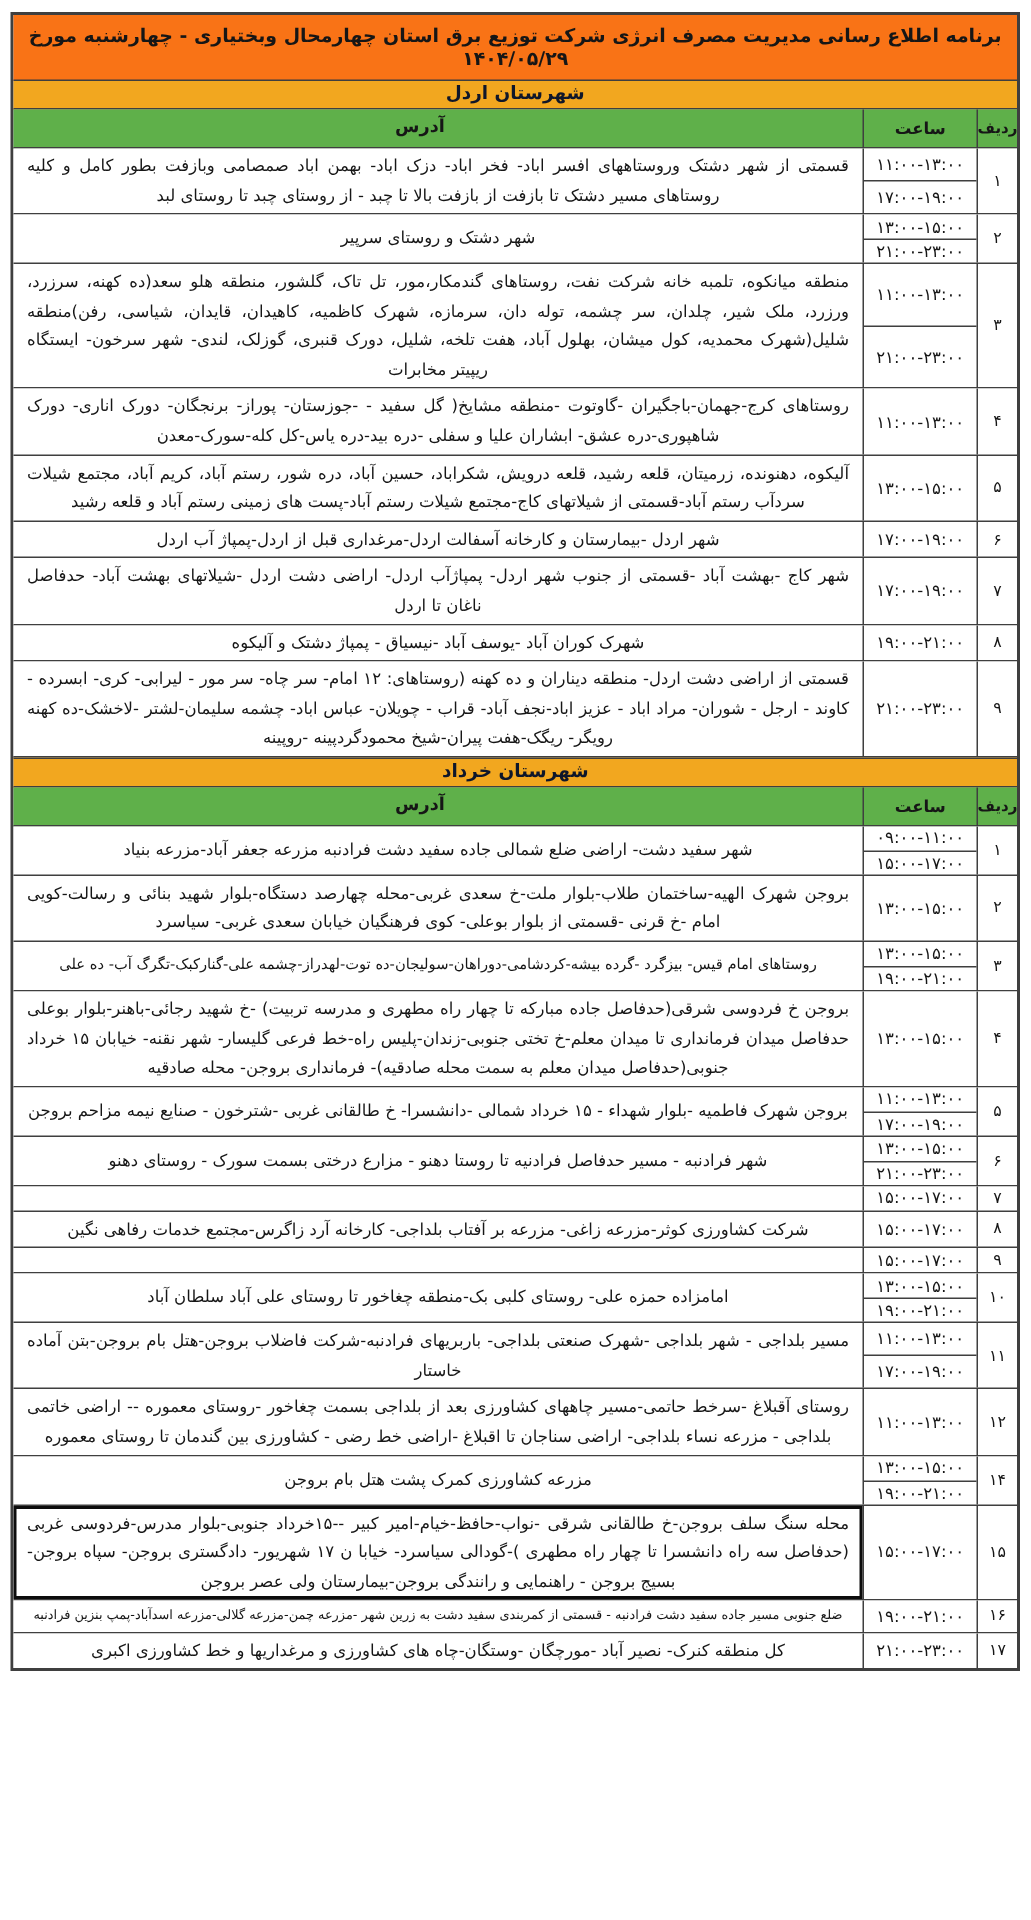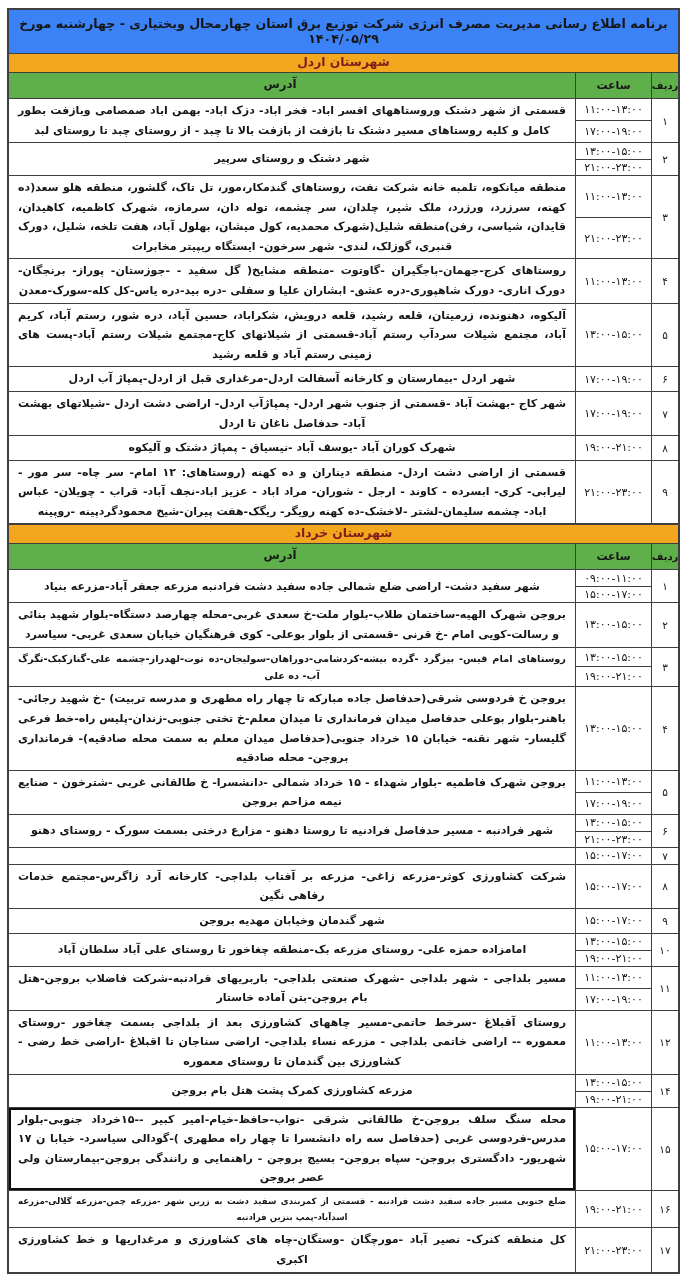--- a/index.html
+++ b/index.html
@@ -20,25 +20,25 @@
     margin:8px 7px;
     border:2px solid var(--border);
     background:#fff;
   }
   .title-row{
     padding:6px 10px 7px;
     text-align:center;
     font-weight:bold;
     font-size:12.6px;
     border-bottom:1.5px solid var(--border);
-    background:#3b82f6;
+    background:#f97316;
   }
   .section-title{
     background:var(--orange);
-    color:#7f1d1d;
+    color:#0f172a;
     text-align:center;
     font-weight:bold;
     font-size:12.3px;
     padding:1px 4px 3px;
     border-bottom:1.5px solid var(--border);
     border-top:1.5px solid var(--border);
   }
   section:first-child .section-title{border-top:none;}
   .head-row,.row{
     display:flex;
@@ -66,21 +66,21 @@
   }
   .cell.time{
     flex:0 0 76px;
     flex-direction:column;
     border-left:1px solid var(--border);
     font-size:11px;
     padding:0;
   }
   .cell.addr{
     flex:1 1 auto;
-    font-weight:bold;
+    font-weight:normal;
     font-size:11px;
     line-height:1.78;
     padding:2px 9px;
     display:block;
     text-align:justify;
     text-align-last:center;
     align-content:center;
   }
   .head .cell, .head-row .cell{font-weight:bold;}
   .head-row .cell.addr{
@@ -277,30 +277,29 @@
               <div class="tslot" dir="ltr">۱۵:۰۰-۱۷:۰۰</div>
             </div>
     <div class="cell addr">شرکت کشاورزی کوثر-مزرعه زاغی- مزرعه بر آفتاب بلداجی- کارخانه آرد زاگرس-مجتمع خدمات رفاهی نگین</div>
   </div>
 
   <div class="row">
     <div class="cell num">۹</div>
     <div class="cell time">
               <div class="tslot" dir="ltr">۱۵:۰۰-۱۷:۰۰</div>
             </div>
-    <div class="cell addr">شهر گندمان وخیابان مهدیه بروجن</div>
   </div>
 
   <div class="row">
     <div class="cell num">۱۰</div>
     <div class="cell time">
               <div class="tslot" dir="ltr">۱۳:۰۰-۱۵:۰۰</div>
               <div class="tslot" dir="ltr">۱۹:۰۰-۲۱:۰۰</div>
             </div>
-    <div class="cell addr">امامزاده حمزه علی- روستای مزرعه بک-منطقه چغاخور تا روستای علی آباد سلطان آباد</div>
+    <div class="cell addr">امامزاده حمزه علی- روستای کلبی بک-منطقه چغاخور تا روستای علی آباد سلطان آباد</div>
   </div>
 
   <div class="row">
     <div class="cell num">۱۱</div>
     <div class="cell time">
               <div class="tslot" dir="ltr">۱۱:۰۰-۱۳:۰۰</div>
               <div class="tslot" dir="ltr">۱۷:۰۰-۱۹:۰۰</div>
             </div>
     <div class="cell addr">مسیر بلداجی - شهر بلداجی -شهرک صنعتی بلداجی- باربریهای فرادنبه-شرکت فاضلاب بروجن-هتل بام بروجن-بتن آماده خاستار</div>
   </div>

